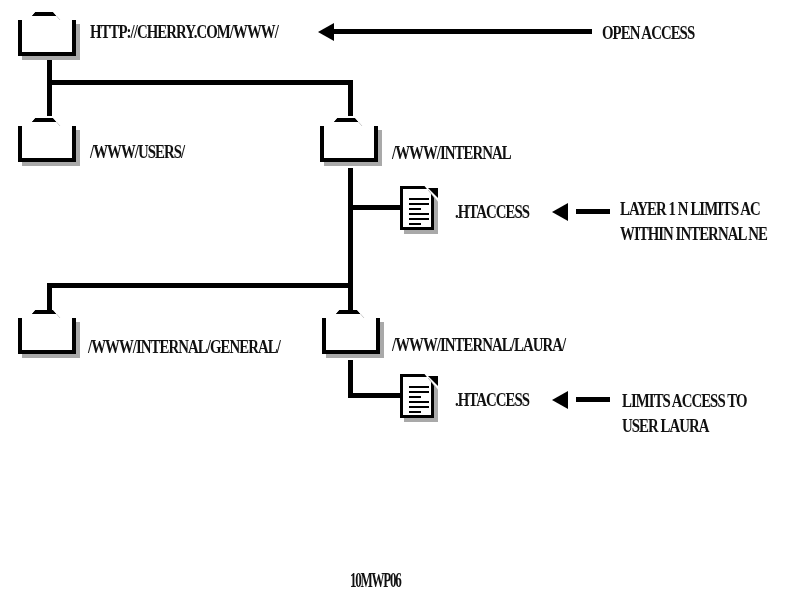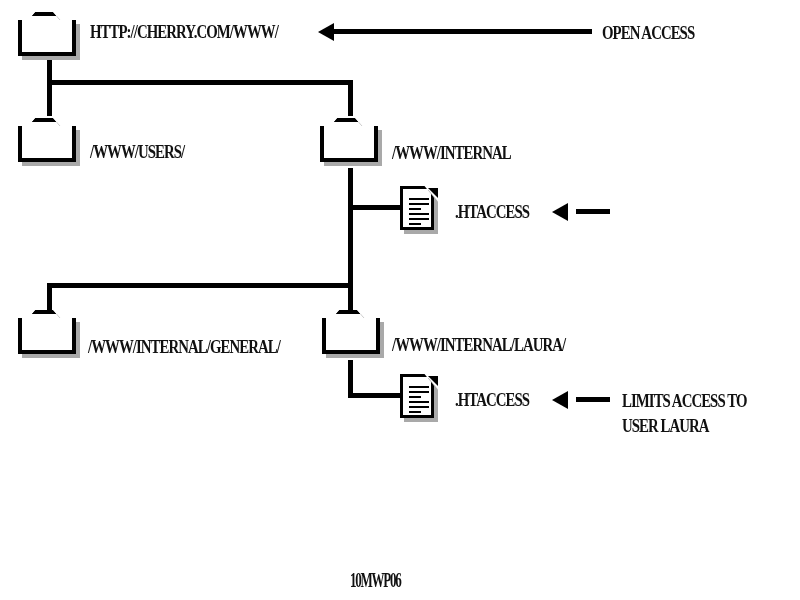--- a/index.html
+++ b/index.html
@@ -221,20 +221,26 @@
           <i></i>
           <i class="short"></i>
       </div>
     </div>
     <div class="fold"></div>
   </div>
   <div class="label" style="left:455px; top:202px;">.HTACCESS</div>
 
   <div class="arrow" style="left:576px; top:209px; width:34px;"></div>
   <div class="arrowhead" style="left:552px; top:203px;"></div>
+  <div class="clip" style="left:620px; top:196px; width:180px; height:56px;">
+    <div class="label ann" style="left:0; top:0; position:absolute;">
+      <span>LAYER 1  N  LIMITS AC</span>
+      <span>WITHIN INTERNAL NE</span>
+    </div>
+  </div>
 
   <div class="hline" style="left:47px; top:283px; width:306px;"></div>
   <div class="vline" style="left:47px; top:283px; height:36px;"></div>
 
   <div class="folder" style="left:18px; top:310px;">
     <div class="shadow"></div>
     <div class="body"></div>
   </div>
   <div class="label" style="left:88px; top:337px;">/WWW/INTERNAL/GENERAL/</div>
 

